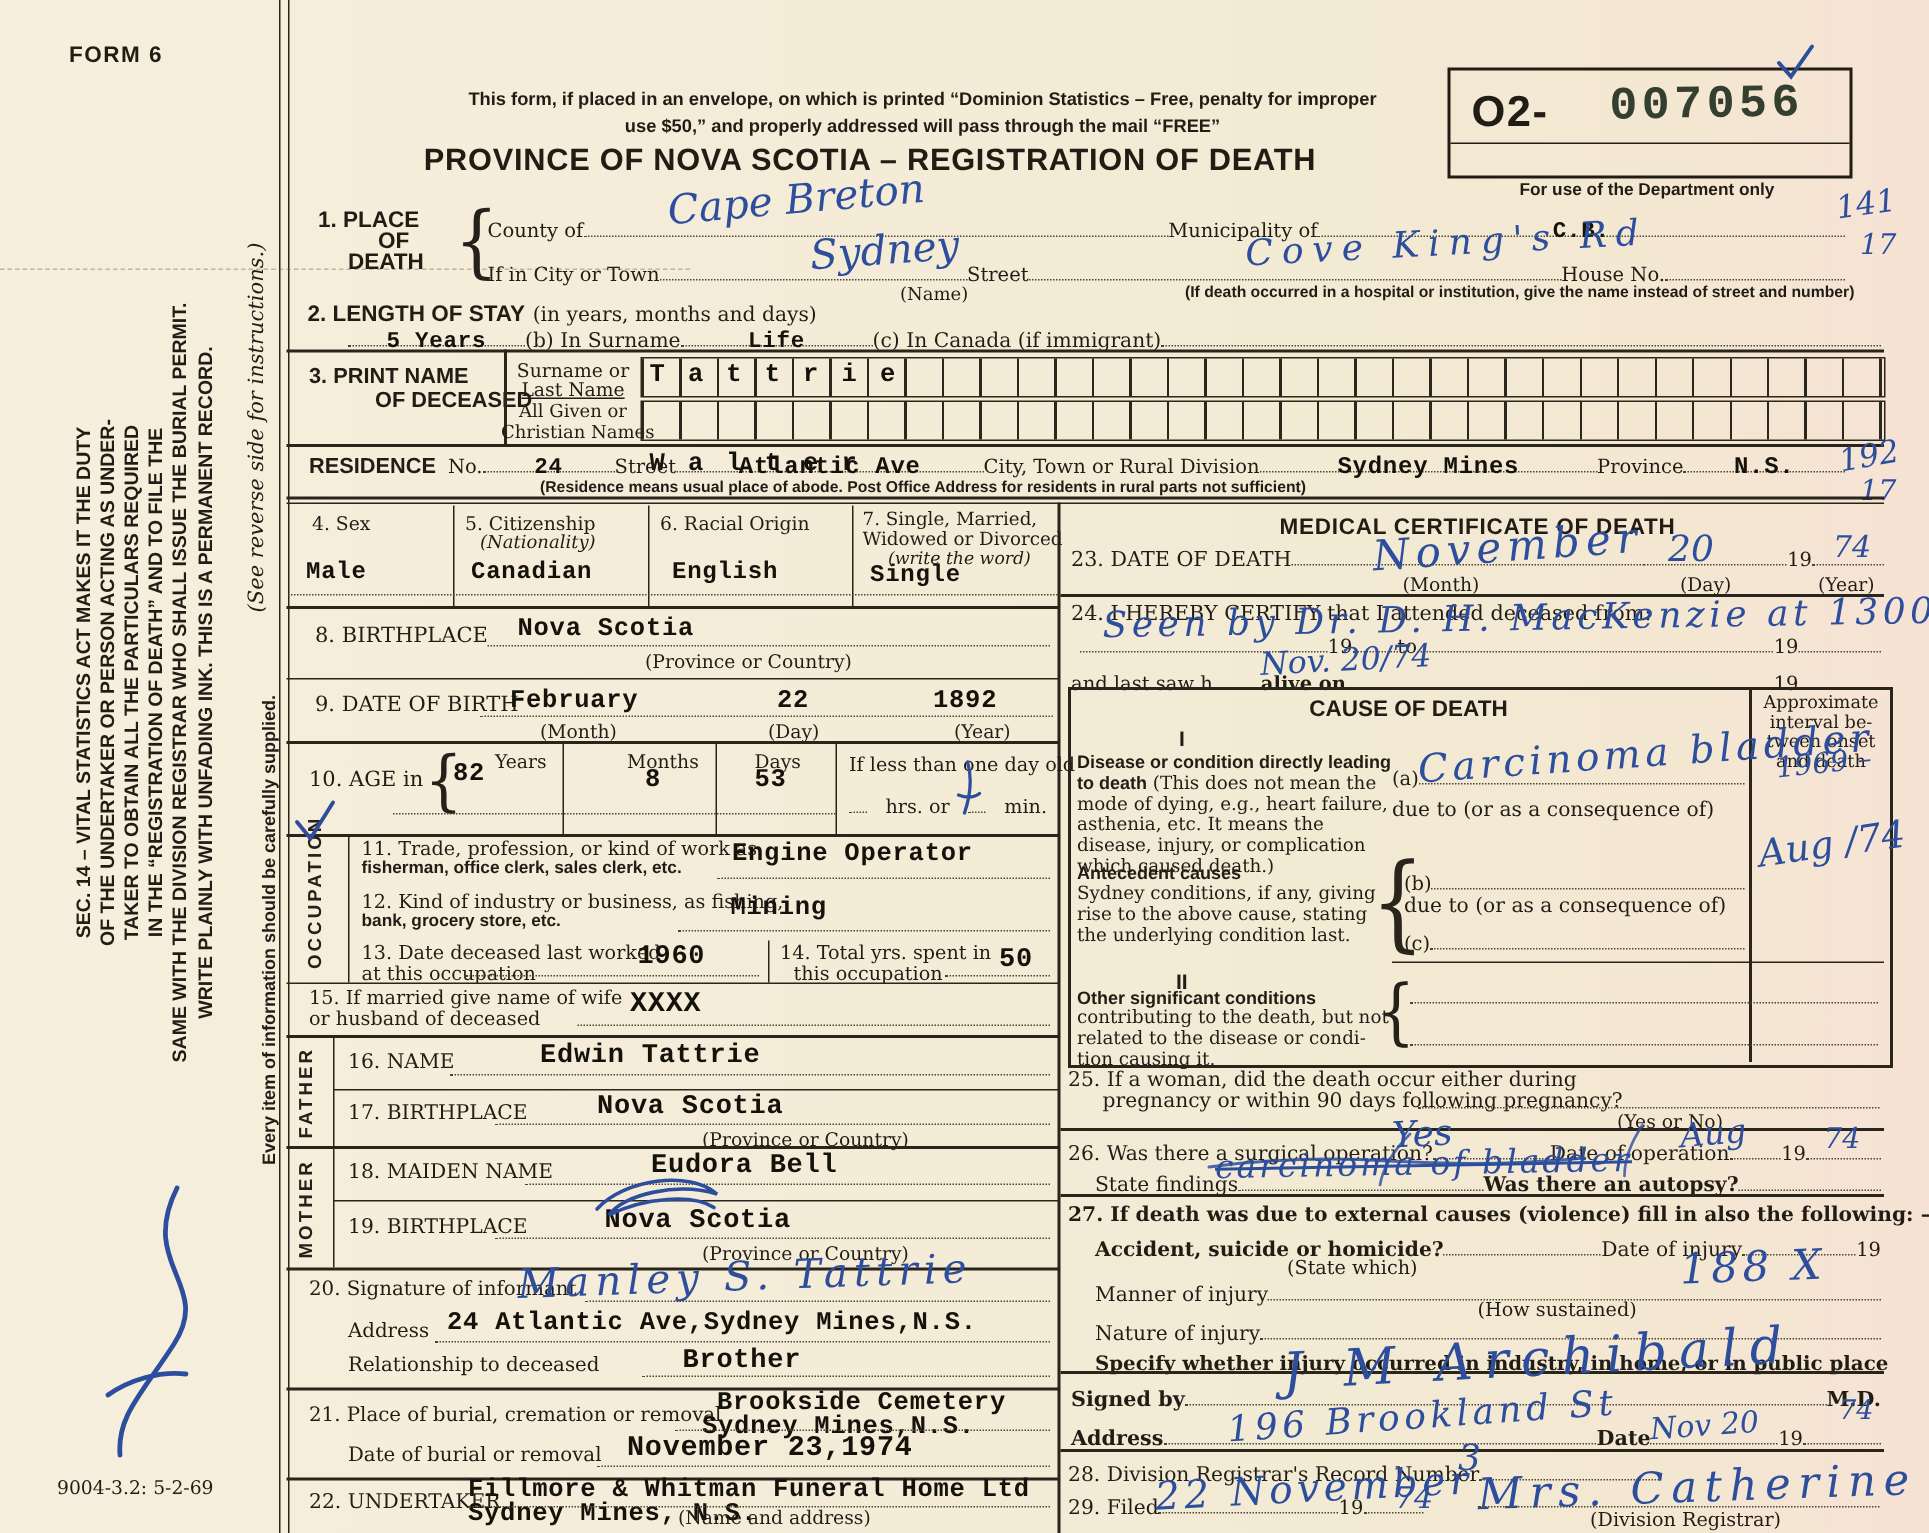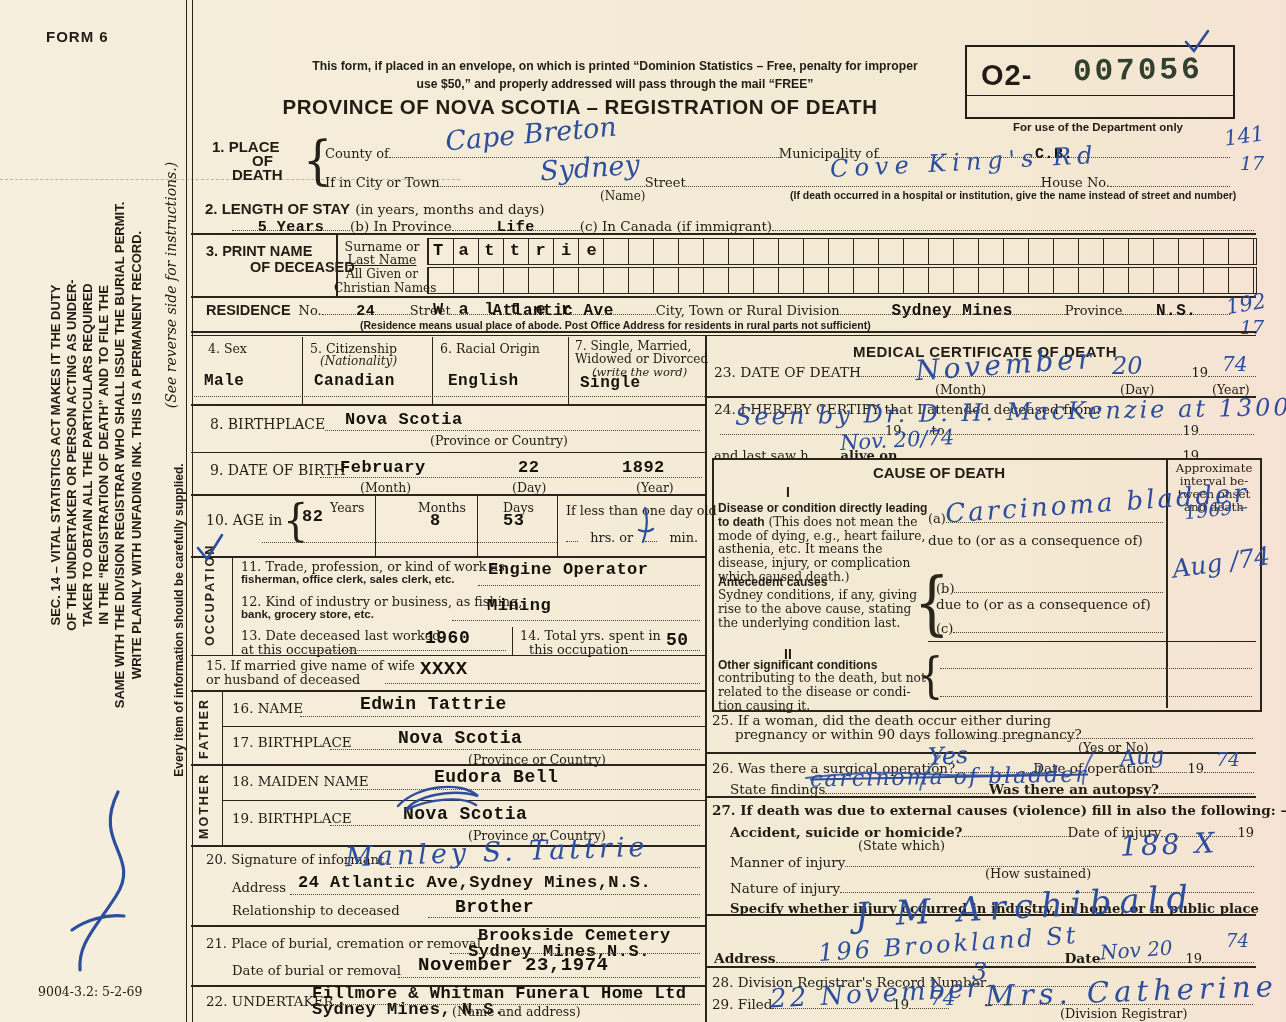--- a/index.html
+++ b/index.html
@@ -100,21 +100,21 @@
   <span class="abs hw" style="left:830px;top:148px;font-size:24px;transform:rotate(-3deg);letter-spacing:6px;">Cove King's Rd</span>
   <div class="abs lbl" style="left:600px;top:189px;font-size:12px;">(Name)</div>
   <div class="abs note" style="left:790px;top:189px;">(If death occurred in a hospital or institution, give the name instead of street and number)</div>
 
   <div class="abs" style="left:205px;top:199px;">
     <span class="sans b" style="font-size:15px;"><span>2.</span> <span>LENGTH OF STAY</span></span>
     <span class="lbl" style="font-size:13.5px;">(in years, months and days)</span>
   </div>
   <div class="abs row" style="left:232px;top:216px;width:1022px;">
     <span class="dots" style="width:118px;text-align:center;"><span class="typed" style="font-size:15px;">5 Years</span></span>
-    <span class="lbl" style="font-size:13.5px;">(b) In Province</span>
+    <span class="lbl" style="font-size:13.5px;">(b) In Surname</span>
     <span class="dots" style="width:128px;text-align:center;"><span class="typed" style="font-size:15px;">Life</span></span>
     <span class="lbl" style="font-size:13.5px;">(c) In Canada (if immigrant)</span>
     <span class="dots dfill"></span>
   </div>
 
   <div class="hline" style="left:191px;top:233px;width:1065px;height:2px;"></div>
   <div class="abs sans b" style="left:206px;top:243px;font-size:14.5px;"><span>3.</span> <span>PRINT NAME</span></div>
   <div class="abs sans b" style="left:222px;top:259px;font-size:14.5px;margin-left:28px;">OF DECEASED</div>
   <div class="vline" style="left:336px;top:233px;width:1.6px;height:63px;"></div>
 
@@ -408,20 +408,25 @@
   <div class="abs row" style="left:730px;top:878px;width:524px;">
     <span class="lbl" style="font-size:13.5px;">Nature of injury</span>
     <span class="dots dfill"></span>
   </div>
   <div class="abs row" style="left:730px;top:898px;width:524px;">
     <span class="lbl b" style="font-size:13.2px;font-weight:600;">Specify whether injury occurred in industry, in home, or in public place</span>
     <span class="dots dfill"></span>
   </div>
   <div class="hline" style="left:707px;top:914px;width:549px;height:1.6px;"></div>
 
+  <div class="abs row" style="left:714px;top:922px;width:540px;">
+    <span class="lbl b" style="font-size:13.8px;font-weight:600;">Signed by</span>
+    <span class="dots dfill"></span>
+    <span class="lbl b" style="font-size:13.8px;font-weight:600;">M.D.</span>
+  </div>
   <span class="abs hw" style="left:855px;top:886px;font-size:34px;transform:rotate(-3deg);letter-spacing:8px;">J M Archibald</span>
   <div class="abs row" style="left:714px;top:948px;width:540px;">
     <span class="lbl b" style="font-size:13.8px;font-weight:600;">Address</span>
     <span class="dots dfill"></span>
     <span class="lbl b" style="font-size:13.8px;font-weight:600;">Date</span>
     <span class="dots" style="width:85px;"></span>
     <span class="lbl">19</span>
     <span class="dots" style="width:52px;"></span>
   </div>
   <span class="abs hw" style="left:818px;top:930px;font-size:24px;transform:rotate(-4deg);letter-spacing:3px;">196 Brookland St</span>

